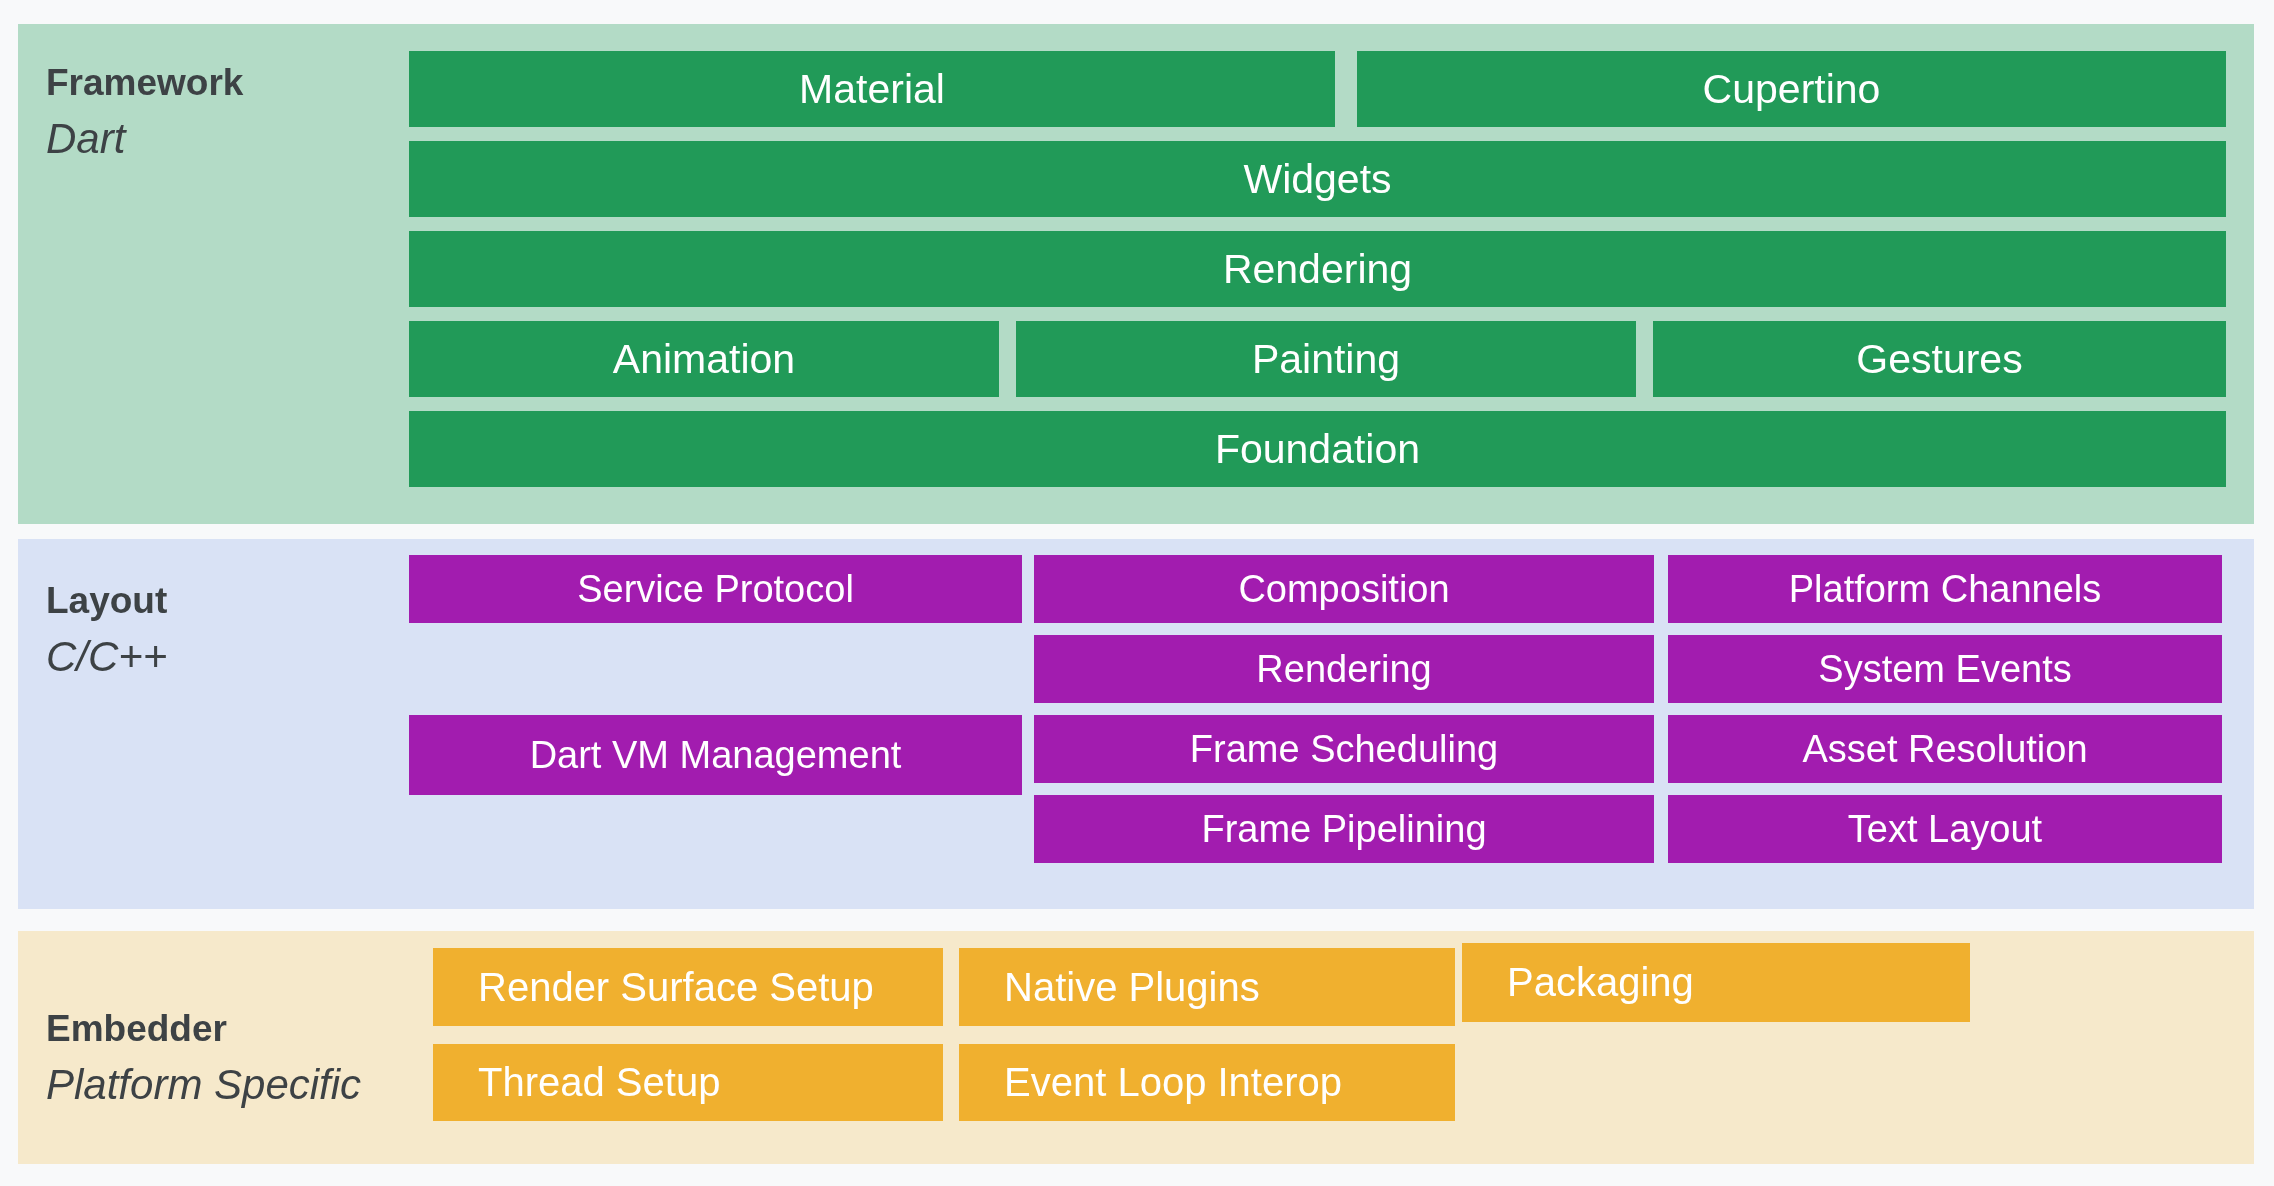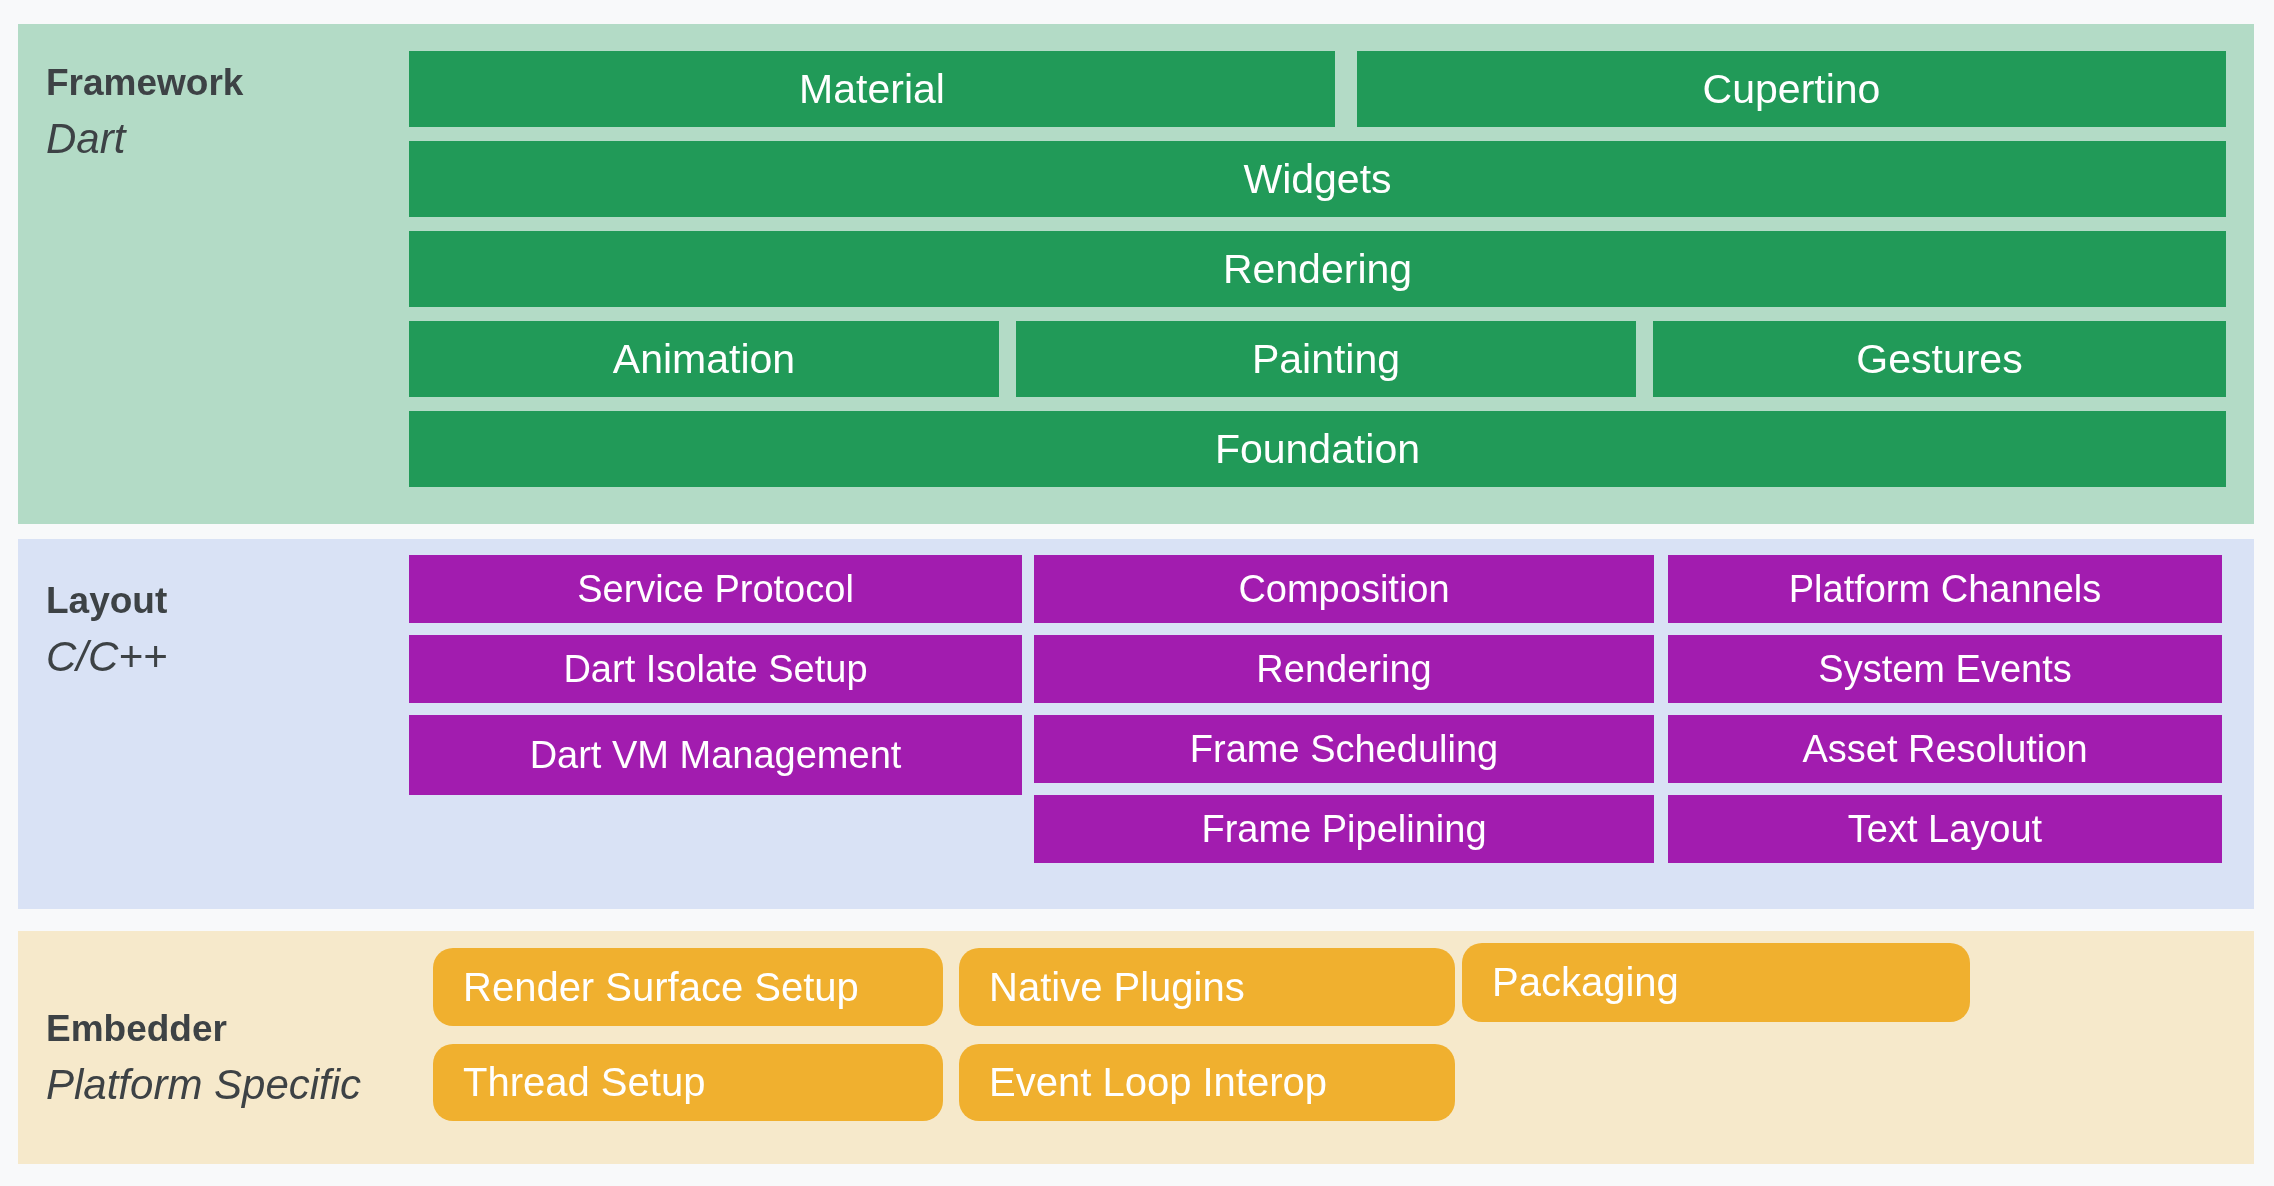--- a/index.html
+++ b/index.html
@@ -26,21 +26,21 @@
     align-items: center;
     justify-content: center;
     color: #ffffff;
     white-space: nowrap;
     box-sizing: border-box;
     margin-left: 12px;
   }
   .panel-framework .box { background: #219a58; font-size: 41px; }
   .panel-engine    .box { background: #a21caf; font-size: 38px; }
   .panel-embedder  .box { background: #f0b02f; font-size: 40px;
-                          justify-content: flex-start; padding-left: 30px; border-radius: 20px; }
+                          justify-content: flex-start; padding-left: 45px; }
 </style>
 </head>
 <body>
 
 <div class="canvas">
 
   <section class="panel panel-framework">
     <div class="label" style="top:31px;">
       <div class="title">Framework</div>
       <div class="sub">Dart</div>
@@ -60,21 +60,20 @@
     <div class="box" style="left:379px; top:387px; width:1817px; height:76px;">Foundation</div>
   </section>
 
   <section class="panel panel-engine">
     <div class="label" style="top:34px;">
       <div class="title">Layout</div>
       <div class="sub">C/C++</div>
     </div>
 
     <div class="box" style="left:379px; top:16px;  width:613px; height:68px;">Service Protocol</div>
-    <div class="box" style="left:379px; top:96px;  width:613px; height:68px;">Dart Isolate Setup</div>
     <div class="box" style="left:379px; top:176px; width:613px; height:80px;">Dart VM Management</div>
 
     <div class="box" style="left:1004px; top:16px;  width:620px; height:68px;">Composition</div>
     <div class="box" style="left:1004px; top:96px;  width:620px; height:68px;">Rendering</div>
     <div class="box" style="left:1004px; top:176px; width:620px; height:68px;">Frame Scheduling</div>
     <div class="box" style="left:1004px; top:256px; width:620px; height:68px;">Frame Pipelining</div>
 
     <div class="box" style="left:1638px; top:16px;  width:554px; height:68px;">Platform Channels</div>
     <div class="box" style="left:1638px; top:96px;  width:554px; height:68px;">System Events</div>
     <div class="box" style="left:1638px; top:176px; width:554px; height:68px;">Asset Resolution</div>

